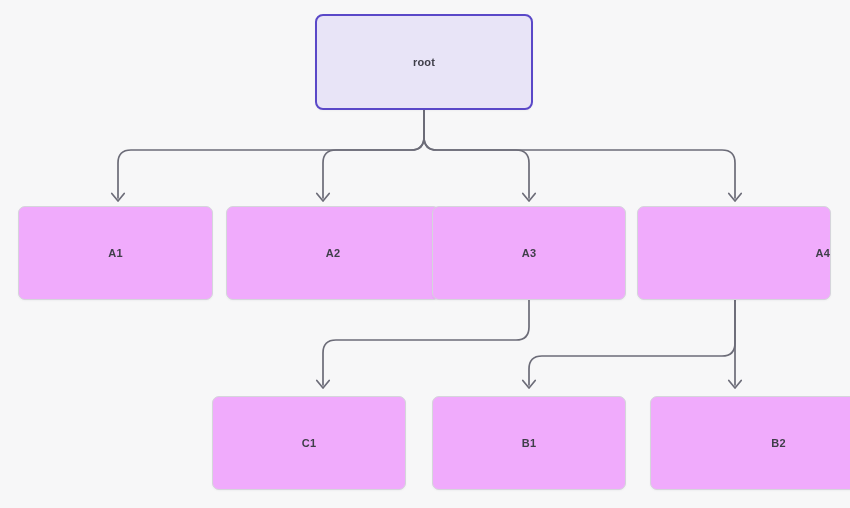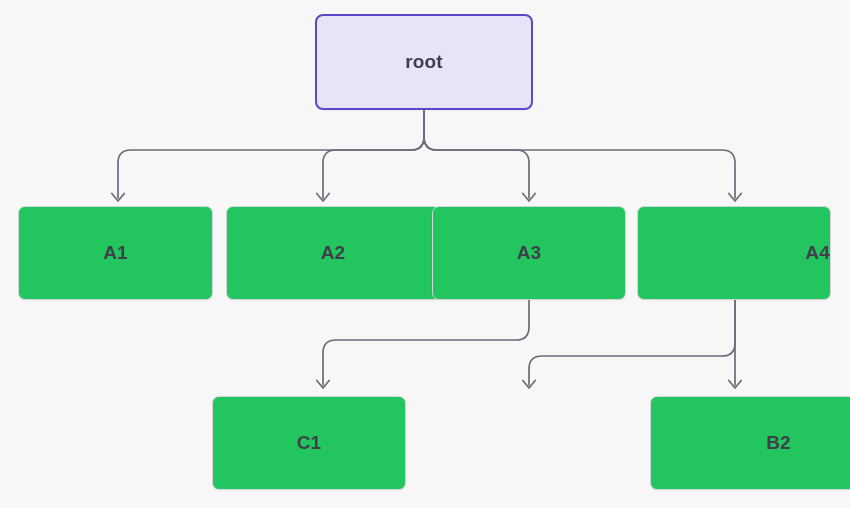--- a/index.html
+++ b/index.html
@@ -26,31 +26,31 @@
   .edges-layer path {
     fill: none;
     stroke: #6c6c78;
     stroke-width: 1.7;
     stroke-linecap: round;
     stroke-linejoin: round;
   }
   .node {
     position: absolute;
     box-sizing: border-box;
-    background: #22c55e;
+    background: #f0abfc;
     border: 1.5px solid #d5d5db;
     border-radius: 7px;
     display: flex;
     align-items: center;
     justify-content: center;
     box-shadow: 0 1px 2px rgba(30,30,40,0.04);
     cursor: pointer;
   }
   .node-label {
-    font-size: 19px;
+    font-size: 11px;
     font-weight: 700;
     color: #3f3e49;
     letter-spacing: 0.2px;
     user-select: none;
   }
   .node-root {
     left: 315px; top: 14px; width: 218px; height: 96px;
     background: #e8e4f7;
     border: 2px solid #5a48c8;
     border-radius: 8px;
@@ -123,18 +123,21 @@
   </div>
 
   <div class="node node-a4">
     <span class="node-label">A4</span>
   </div>
 
   <div class="node node-c1">
     <span class="node-label">C1</span>
   </div>
 
+  <div class="node node-b1">
+    <span class="node-label">B1</span>
+  </div>
 
   <div class="node node-b2">
     <span class="node-label">B2</span>
   </div>
 
 </div>
 
 </body></html>

